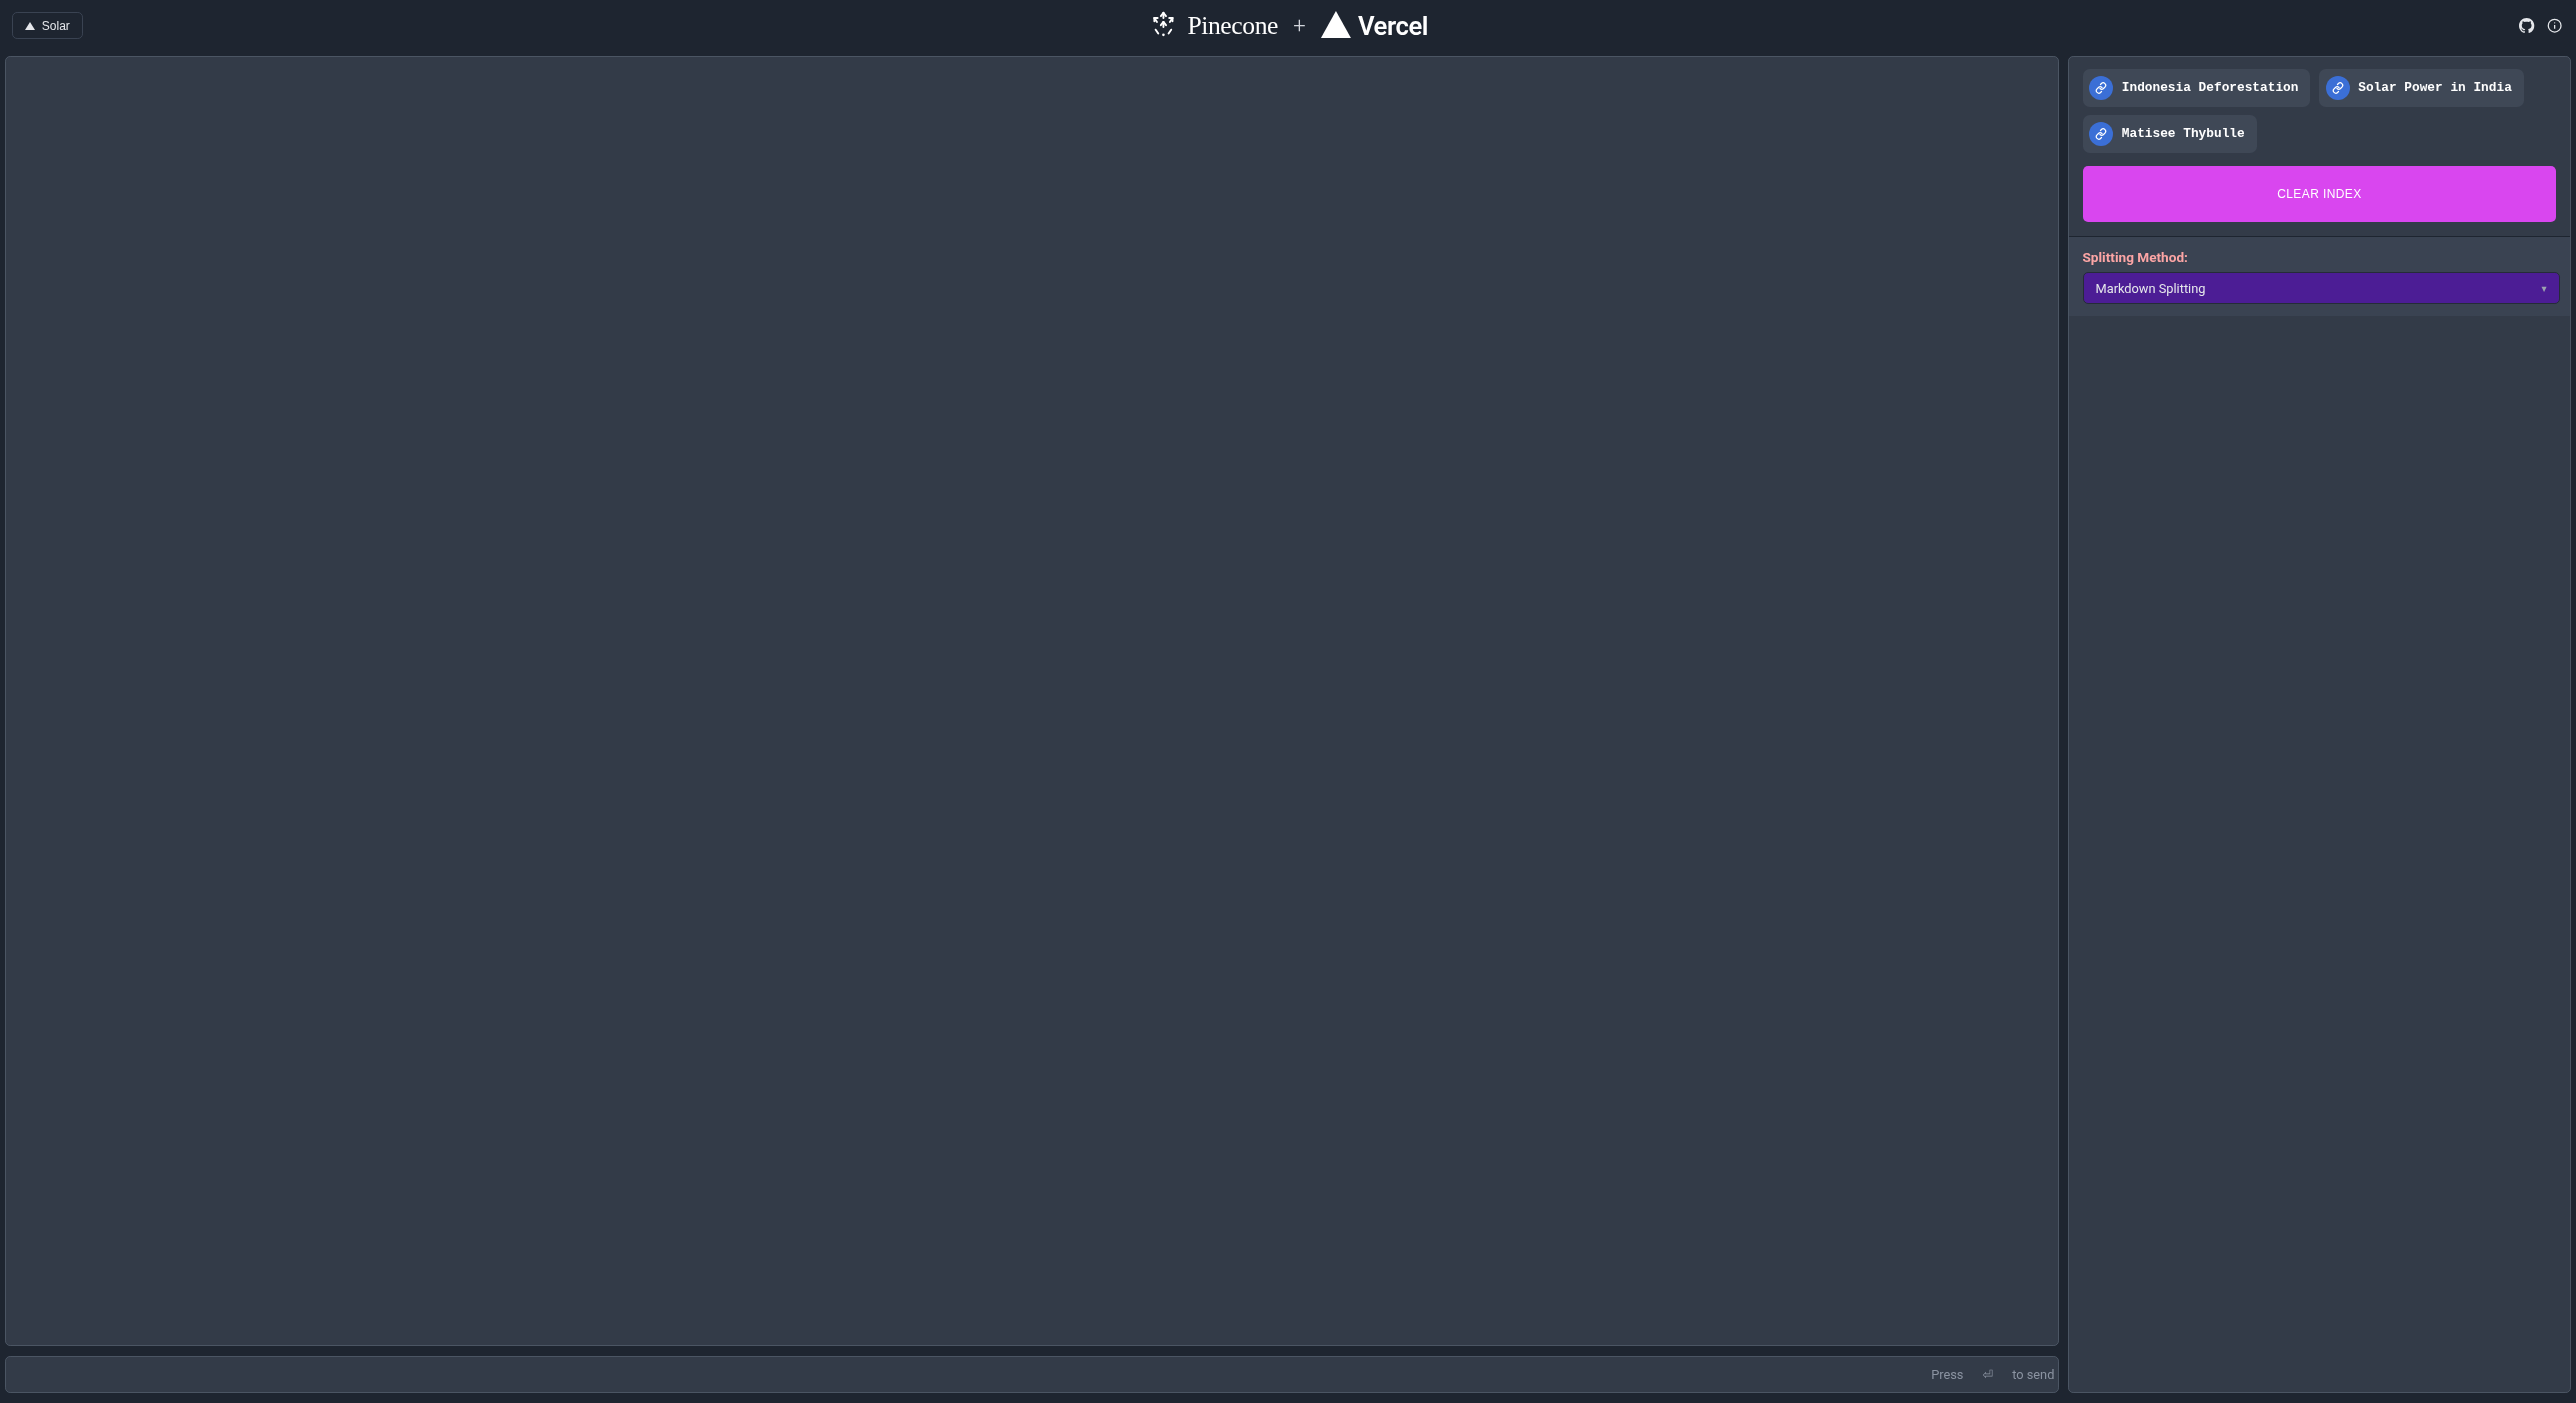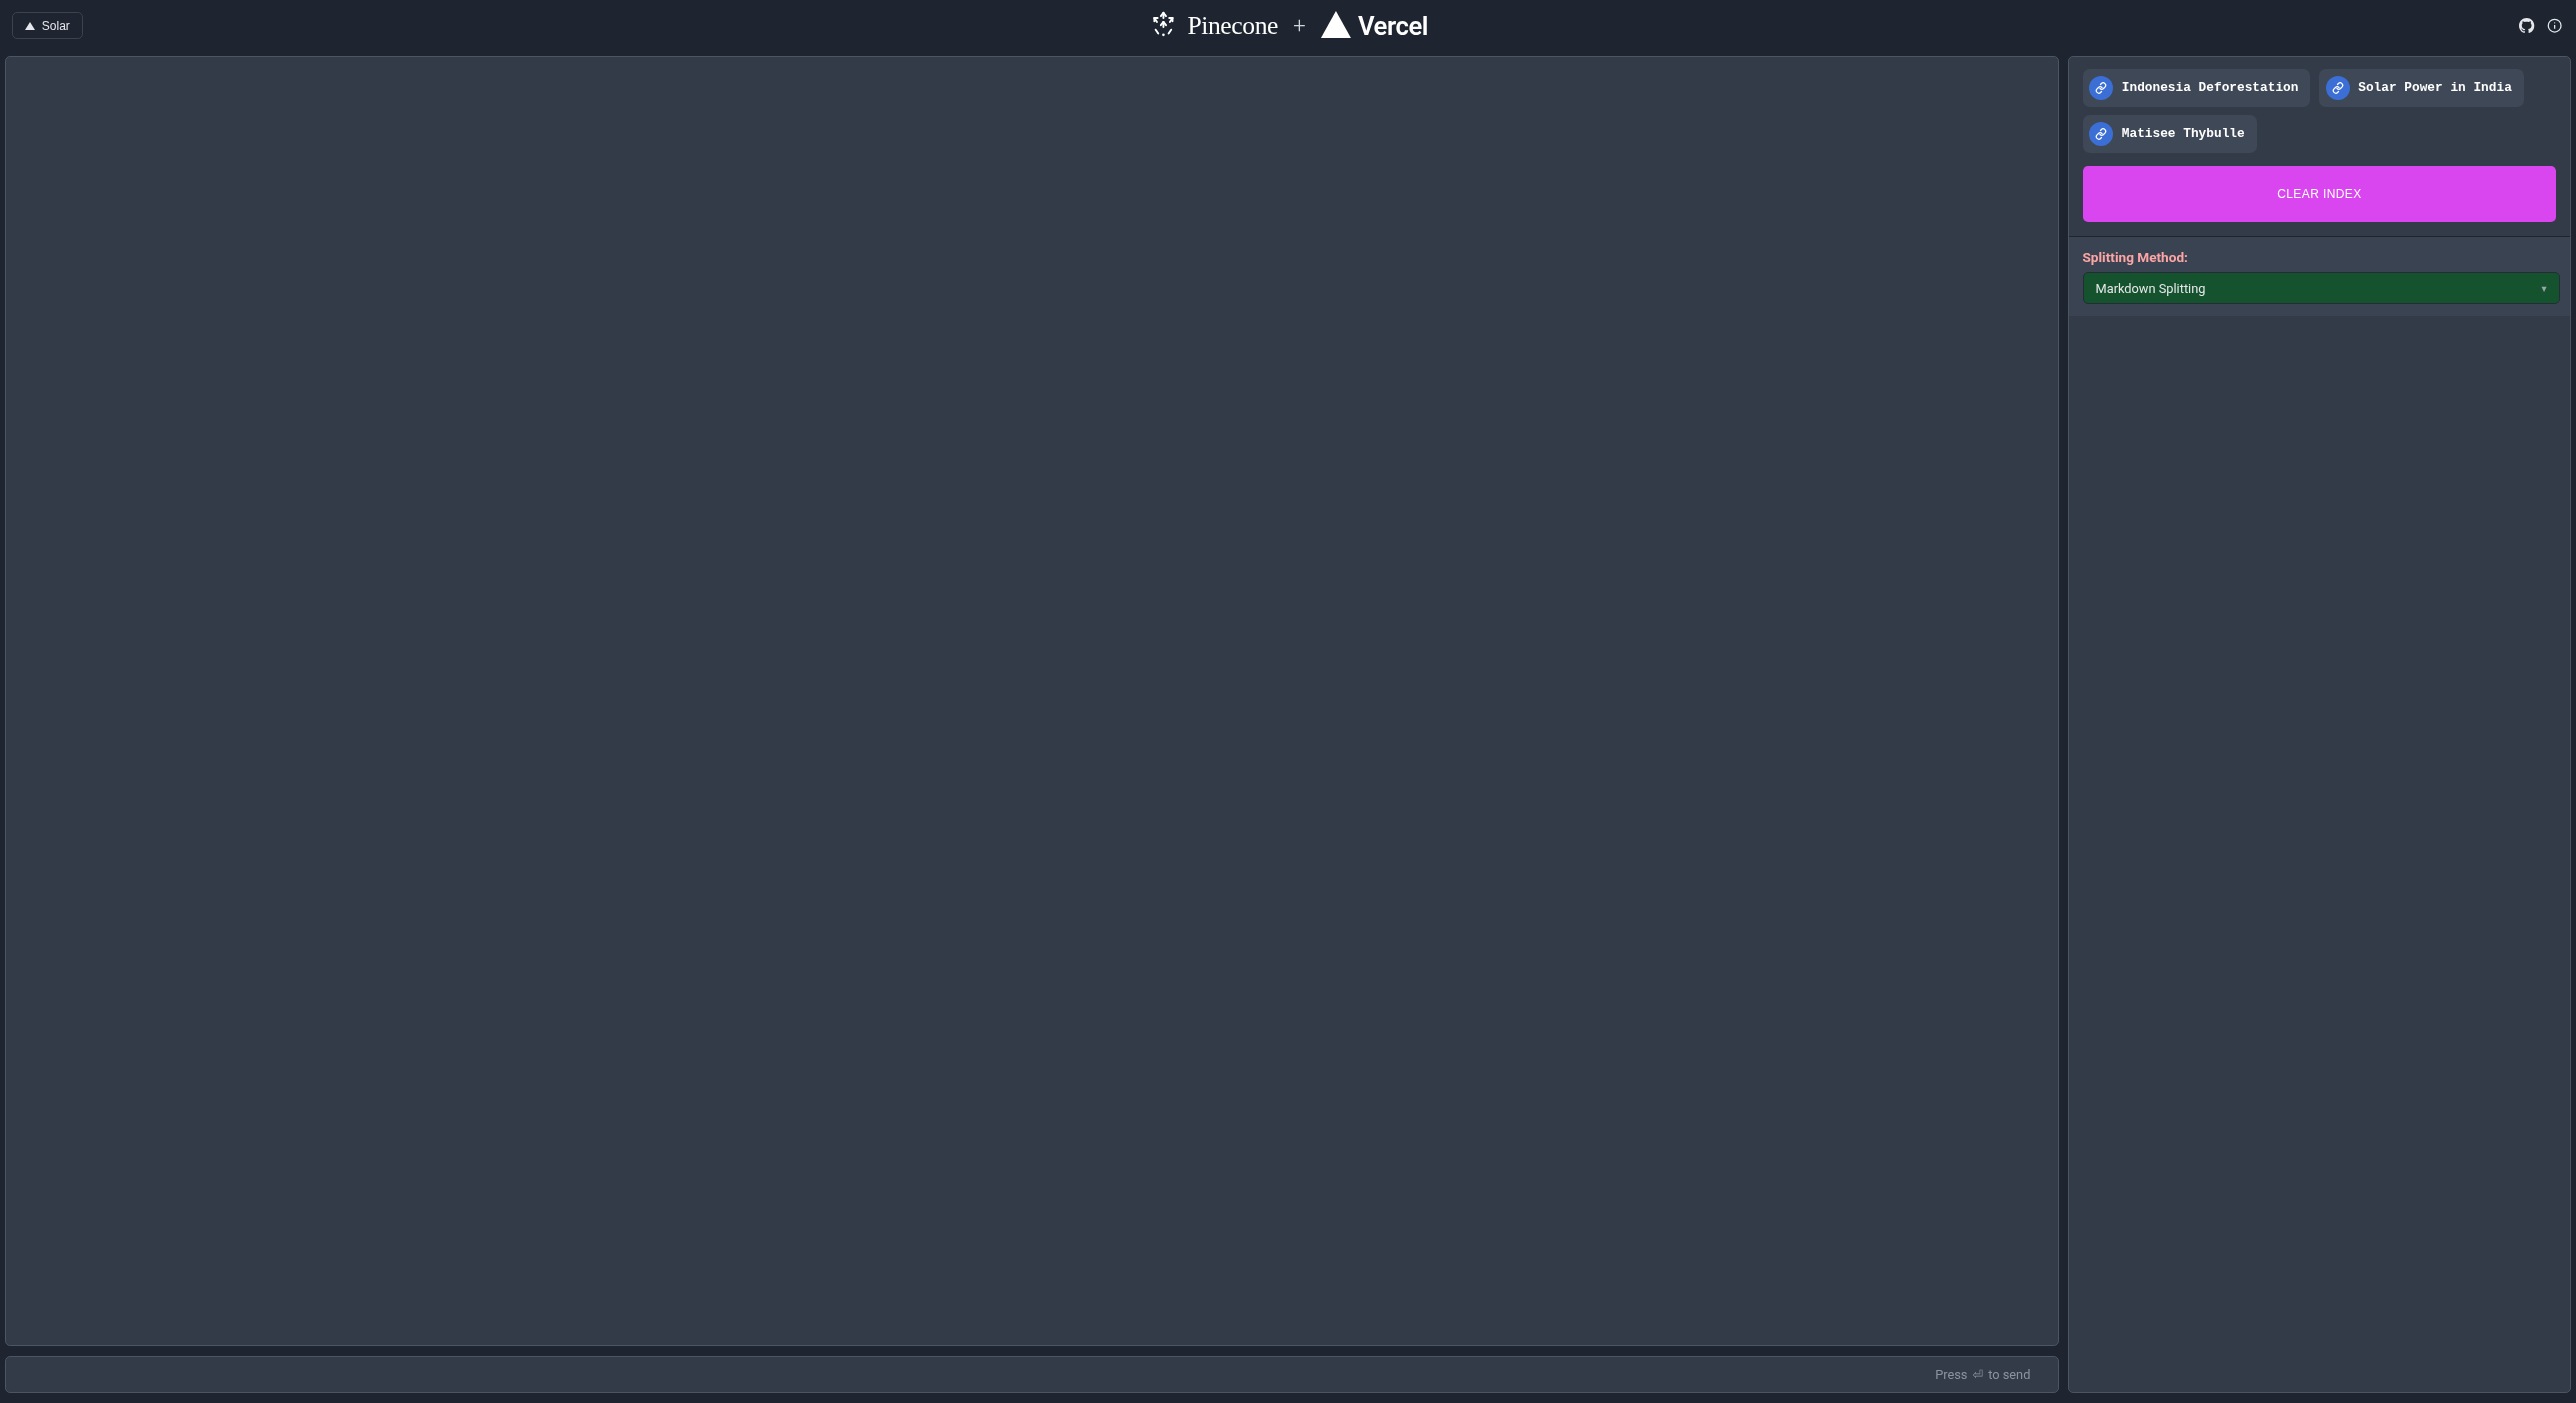--- a/index.html
+++ b/index.html
@@ -150,26 +150,26 @@
       border-radius: 5.1px;
       height: 37px;
       display: flex;
       align-items: center;
       padding: 0 12px;
       position: relative;
     }
 
     .send-hint {
       position: absolute;
-      right: 28px;
+      right: 4px;
       color: #8b93a1;
       font-size: 12.8px;
       display: inline-flex;
       align-items: center;
-      gap: 5px;
+      gap: 19px;
       pointer-events: none;
     }
 
     .chat-input {
       flex: 1;
       background: transparent;
       border: none;
       outline: none;
       color: #fff;
       font-size: 12.8px;
@@ -255,21 +255,21 @@
     }
 
     .split-label {
       font-size: 13.6px;
       font-weight: 700;
       color: #fca5a5;
       margin-bottom: 7px;
     }
 
     .select-wrap {
-      background: #14532d;
+      background: #4c1d95;
       border: 0.9px solid #252c38;
       border-radius: 5.1px;
       padding: 7.7px 12px;
       display: flex;
       align-items: center;
       justify-content: space-between;
       cursor: pointer;
     }
 
     .select-value {

